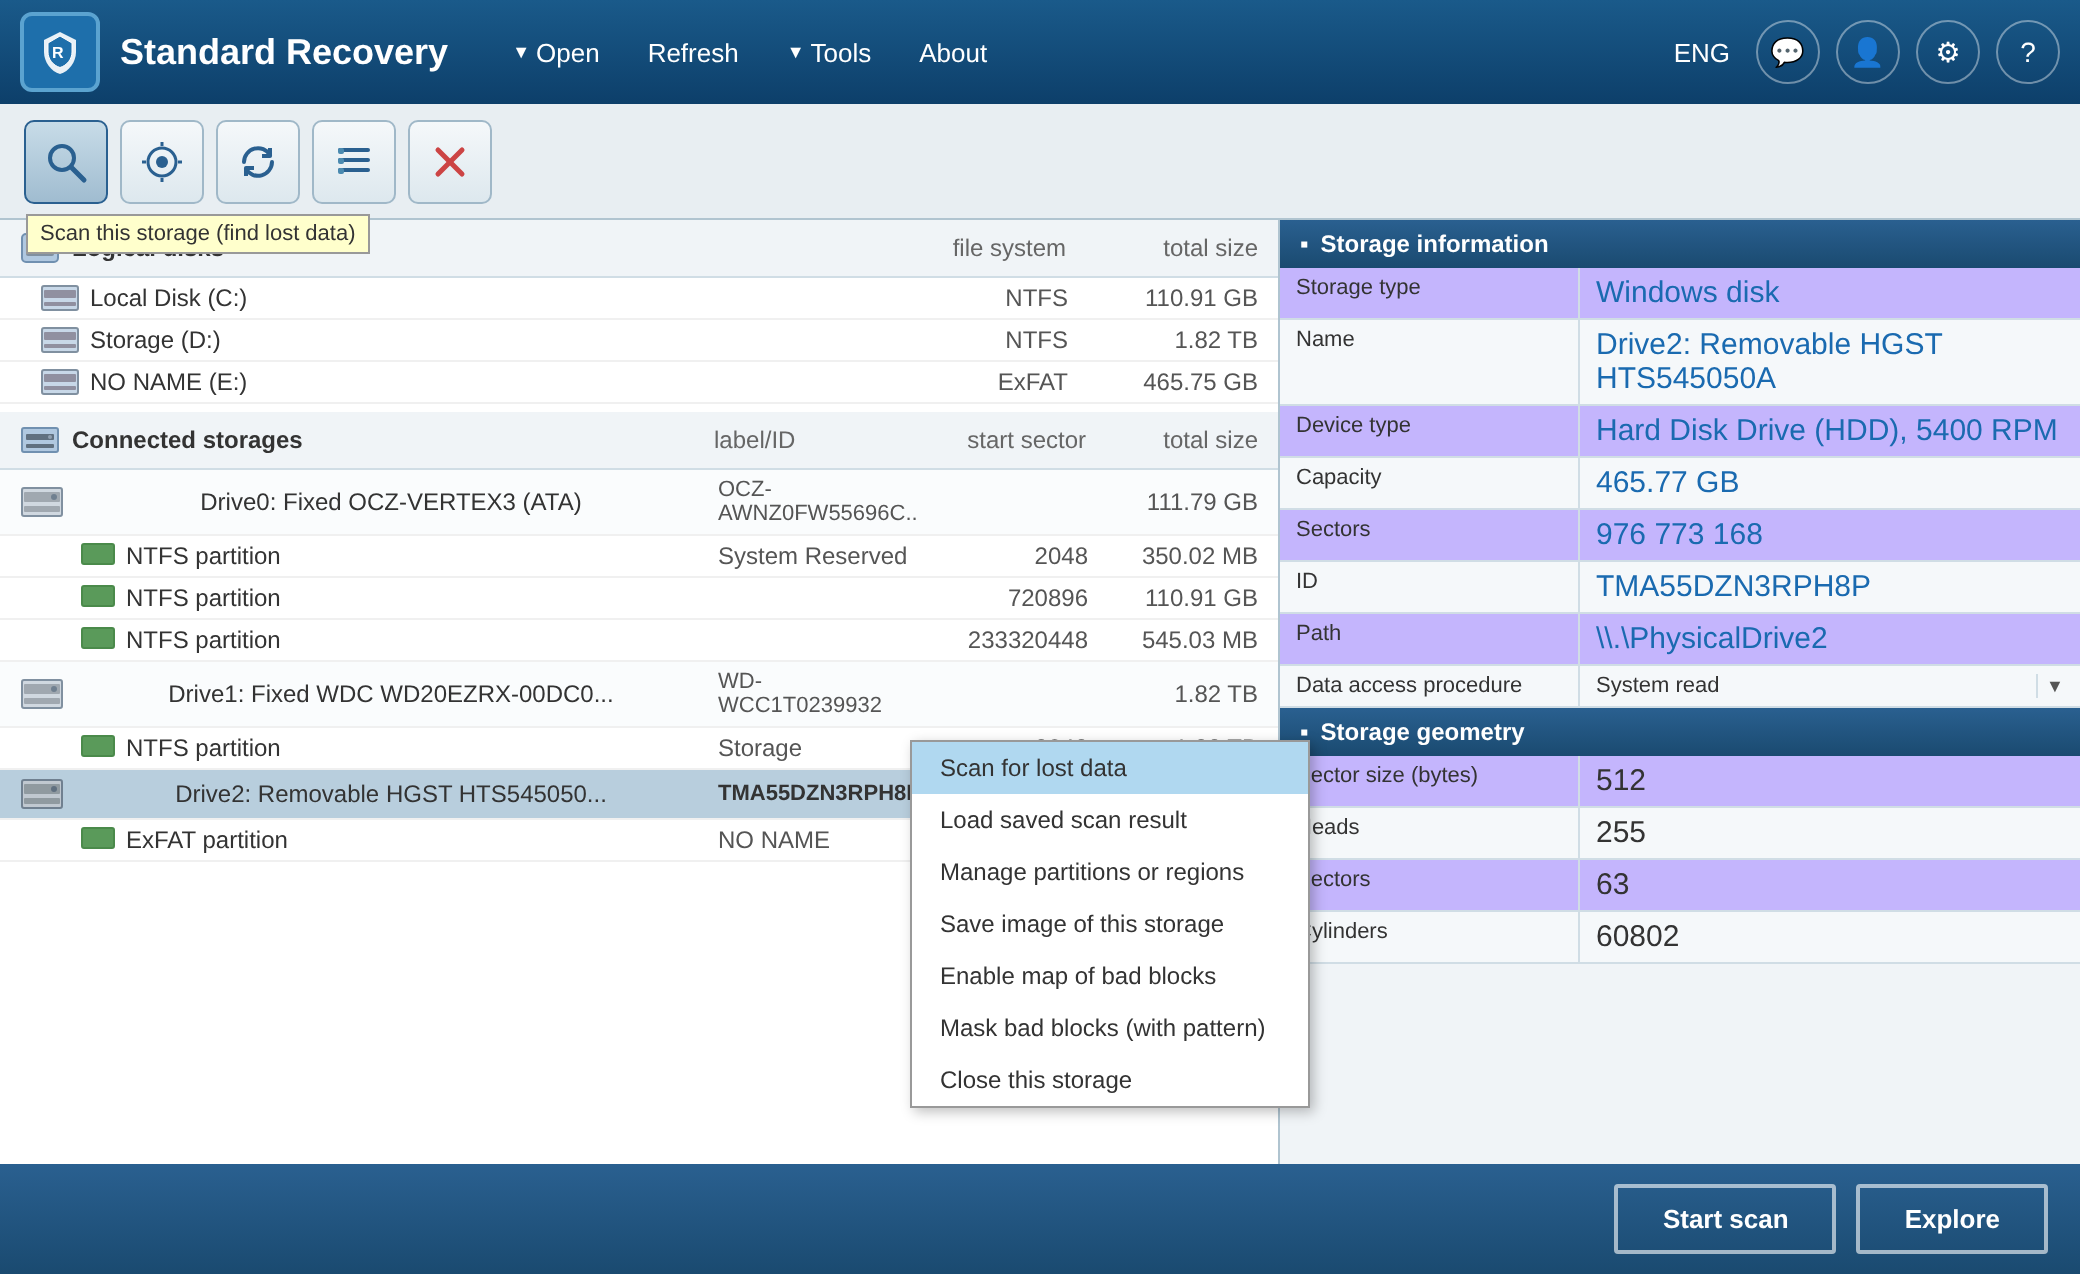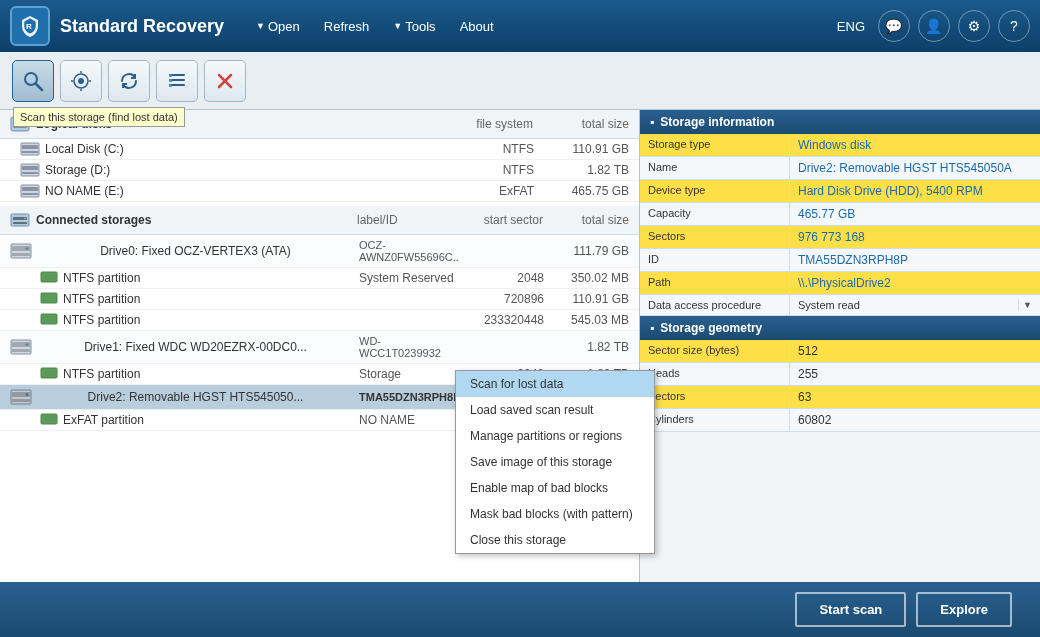--- a/index.html
+++ b/index.html
@@ -203,36 +203,36 @@
       font-weight: bold;
       font-size: 12px;
       display: flex;
       align-items: center;
       gap: 6px;
     }
 
     .info-row {
       display: flex;
       border-bottom: 1px solid #d0dde5;
-      background: #fde047;
+      background: #c4b5fd;
     }
     .info-row:nth-child(even) { background: #f5f8fa; }
     .info-label {
       width: 150px;
       padding: 4px 8px;
       color: #333;
       font-size: 11px;
       border-right: 1px solid #d0dde5;
       flex-shrink: 0;
     }
     .info-value {
       flex: 1;
       padding: 4px 8px;
       color: #1a6ab0;
-      font-size: 12px;
+      font-size: 15px;
     }
     .info-value.dark { color: #333; }
     .info-value-with-arrow {
       flex: 1;
       padding: 4px 4px 4px 8px;
       color: #333;
       font-size: 11px;
       display: flex;
       align-items: center;
     }
@@ -267,21 +267,21 @@
     }
     .ctx-item.highlighted { background: #b0d8f0; }
 
     
     #bottom-bar {
       height: 55px;
       background: linear-gradient(to bottom, #2a6090, #1a4a70);
       display: flex;
       align-items: center;
       justify-content: flex-end;
-      padding: 0 28px;
+      padding: 0 16px;
       gap: 10px;
     }
     .bottom-btn {
       padding: 8px 22px;
       background: transparent;
       border: 2px solid rgba(255,255,255,0.6);
       color: white;
       font-size: 13px;
       font-weight: bold;
       cursor: pointer;

